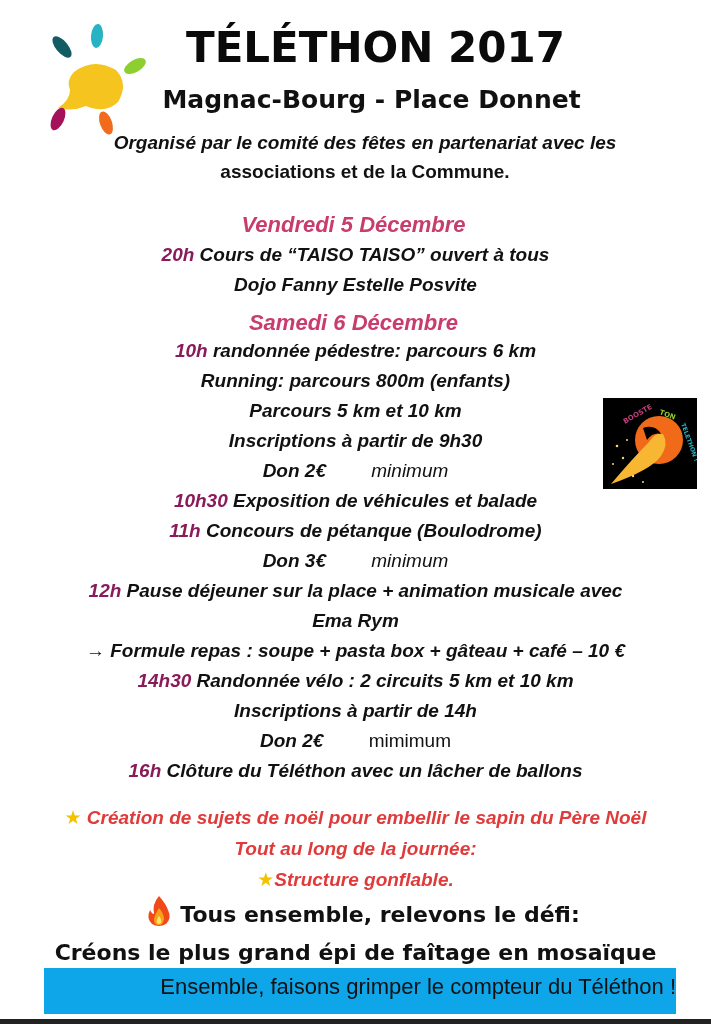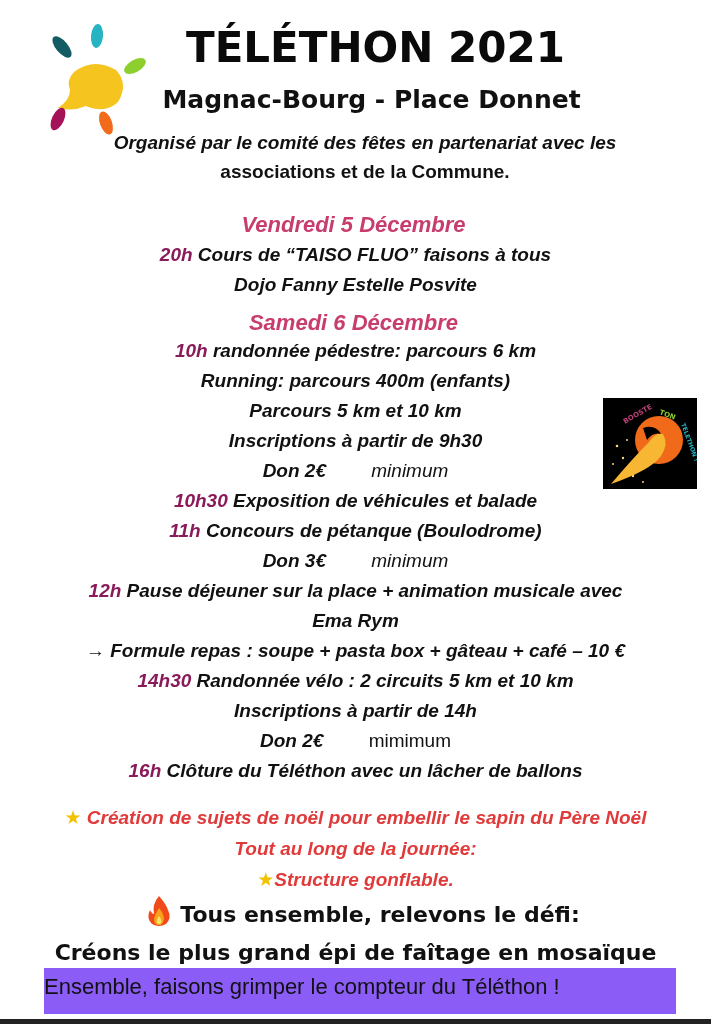--- a/index.html
+++ b/index.html
@@ -52,52 +52,52 @@
   .star { color: #f2c200; font-style: normal; }
   .challenge {
     position: absolute; left: 0; width: 711px; top: 894px; text-align: center;
     font-family: "DejaVu Sans", sans-serif; font-weight: bold; color: #111;
   }
   .challenge .l1 { font-size: 22px; line-height: 38px; margin-left: 13px; }
   .challenge .l2 { font-size: 22px; line-height: 38px; }
   .flame { display: inline-block; width: 30px; height: 34px; vertical-align: -6px; margin-right: 6px; }
   .footer-box {
     position: absolute; left: 44px; top: 968px; width: 632px; height: 46px;
-    background: #8b5cf6;
-    text-align: left; font-size: 22px; line-height: 38px; color: #111;
+    background: #0ea5e9;
+    text-align: right; font-size: 22px; line-height: 38px; color: #111;
   }
   .bottom-bar { position: absolute; left: 0; top: 1019px; width: 711px; height: 5px; background: #222; }
 </style>
 </head>
 <body>
 
 <svg class="logo" viewBox="0 0 110 115">
   <ellipse cx="18" cy="25" rx="6" ry="13" fill="#145c63" transform="rotate(-40 18 25)"></ellipse>
   <ellipse cx="53" cy="14" rx="6" ry="12" fill="#26b3c4" transform="rotate(5 53 14)"></ellipse>
   <ellipse cx="91" cy="44" rx="6" ry="12" fill="#8ccf2e" transform="rotate(60 91 44)"></ellipse>
   <path d="M30 50 Q50 35 72 48 Q85 62 74 80 Q62 92 42 84 Q28 90 14 86 Q26 78 26 68 Q22 58 30 50 Z" fill="#f5c41e"></path>
   <ellipse cx="14" cy="97" rx="6" ry="12" fill="#a4135a" transform="rotate(25 14 97)"></ellipse>
   <ellipse cx="62" cy="101" rx="6" ry="12" fill="#f26a1b" transform="rotate(-20 62 101)"></ellipse>
 </svg>
 
-<div class="title">TÉLÉTHON 2021</div>
+<div class="title">TÉLÉTHON 2017</div>
 <div class="subtitle">Magnac-Bourg - Place Donnet</div>
 <div class="organiser">
   <div class="it">Organisé par le comité des fêtes en partenariat avec les</div>
   <div>associations et de la Commune.</div>
 </div>
 
 <div class="schedule">
   <div class="day">Vendredi 5 Décembre</div>
-  <div class="line"><span class="time">20h</span><span> Cours de “TAISO FLUO” faisons à tous</span></div>
+  <div class="line"><span class="time">20h</span><span> Cours de “TAISO TAISO” ouvert à tous</span></div>
   <div class="line"><span>Dojo Fanny Estelle Posvite</span></div>
   <div class="gap"></div>
   <div class="day" style="line-height:26px">Samedi 6 Décembre</div>
   <div class="line"><span class="time">10h</span><span> randonnée pédestre: parcours 6 km</span></div>
-  <div class="line"><span>Running: parcours 400m (enfants)</span></div>
+  <div class="line"><span>Running: parcours 800m (enfants)</span></div>
   <div class="line"><span>Parcours 5 km et 10 km</span></div>
   <div class="line"><span>Inscriptions à partir de 9h30</span></div>
   <div class="line"><span>Don 2€</span><span class="normal"> minimum</span></div>
   <div class="line"><span class="time">10h30</span><span>  Exposition de véhicules et balade</span></div>
   <div class="line"><span class="time">11h</span><span>  Concours de pétanque (Boulodrome)</span></div>
   <div class="line"><span>Don 3€</span><span class="normal"> minimum</span></div>
   <div class="line"><span class="time">12h</span><span> Pause déjeuner sur la place + animation musicale avec</span></div>
   <div class="line"><span>Ema Rym</span></div>
   <div class="line"><span>→ Formule repas : soupe + pasta box + gâteau + café – 10 €</span></div>
   <div class="line"><span class="time">14h30</span><span> Randonnée vélo : 2 circuits 5 km et 10 km</span></div>

